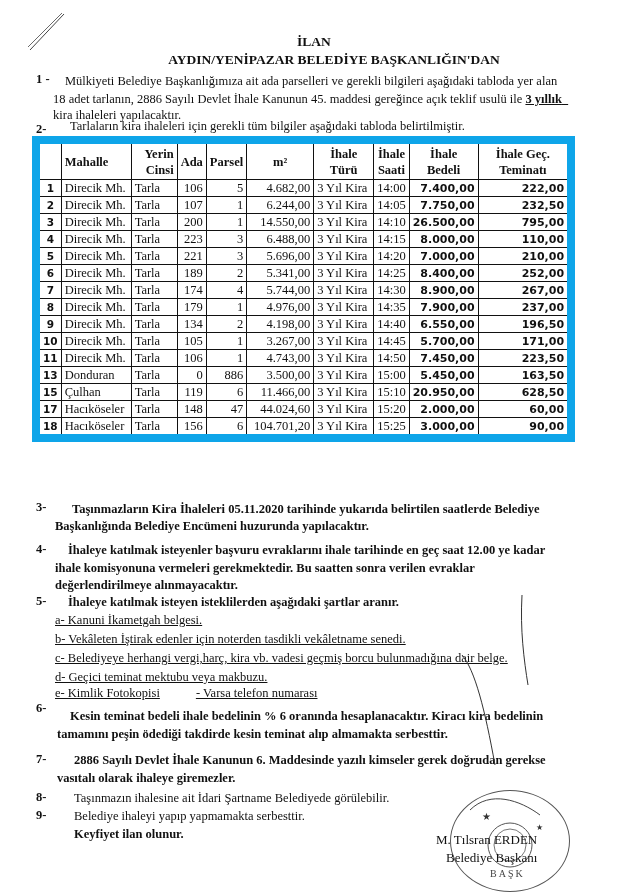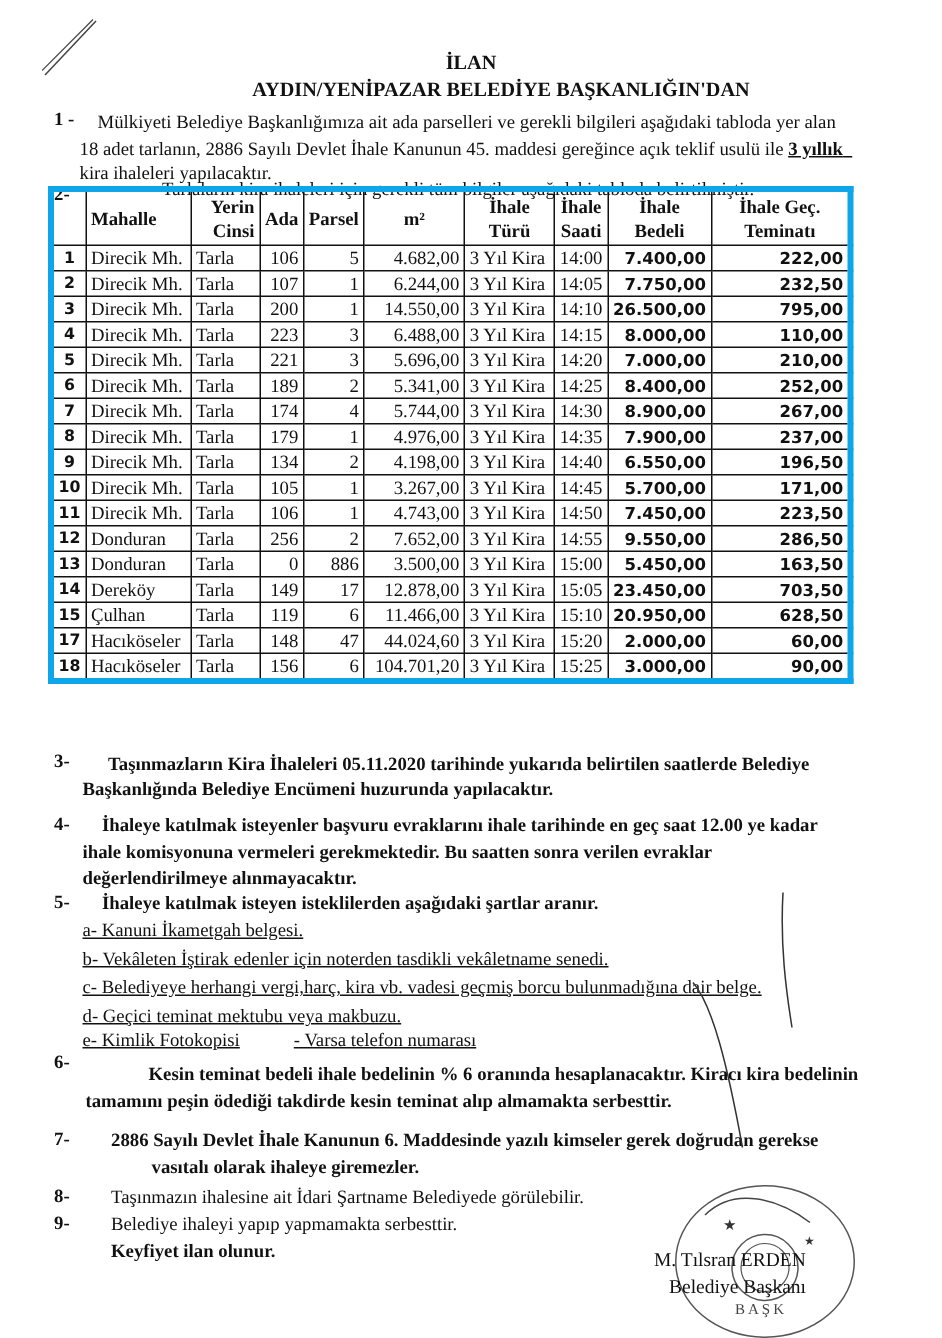--- a/index.html
+++ b/index.html
@@ -7,22 +7,22 @@
     width:628px; height:892px; position:relative; overflow:hidden;
     font-family: "Liberation Serif", serif; color:#111;
   }
   .abs { position:absolute; }
   .title { left:0; width:628px; text-align:center; font-weight:bold; font-size:13.5px; }
   .para { font-size:12.5px; line-height:16px; }
   .num { font-size:12.5px; font-weight:bold; }
   .bold { font-weight:bold; }
   .ul { text-decoration: underline; }
   table.grid {
-    position:absolute; left:32px; top:124px; border-collapse:collapse;
-    font-size:12.5px; border:4px solid #0ea5e9;padding-left:12px;
+    position:absolute; left:32px; top:136px; border-collapse:collapse;
+    font-size:12.5px; border:8px solid #0ea5e9;padding-left:12px;
   }
   table.grid th, table.grid td {
     border:1px solid #111; padding:0 3px; height:16px; line-height:15px; white-space:nowrap;
   }
   table.grid th { font-weight:bold; text-align:center; height:35px; line-height:16px; }
   td.c { text-align:right; }
   td.r { text-align:right;margin-left:16px; }
   td.idx { font-family:"DejaVu Sans", sans-serif; font-weight:bold; font-size:10.5px; text-align:center; padding:0 2px; }
   td.money { font-family:"DejaVu Sans", sans-serif; font-weight:bold; font-size:11px; text-align:right; }
   .stamp { left:450px; top:790px; width:118px; height:100px; border:1px solid #555; border-radius:50%; }
@@ -42,21 +42,21 @@
 <div class="abs title" style="top:52px;padding-left:20px;">AYDIN/YENİPAZAR BELEDİYE BAŞKANLIĞIN'DAN</div>
 
 <div class="abs num" style="left:36px; top:72px;">1 -</div>
 <div class="abs para" style="left:65px; top:73px;">Mülkiyeti Belediye Başkanlığımıza ait  ada parselleri ve gerekli bilgileri aşağıdaki tabloda yer alan</div>
 <div class="abs para" style="left:53px; top:91px;">
   <span>18 adet tarlanın, 2886 Sayılı Devlet İhale Kanunun 45. maddesi gereğince açık teklif usulü ile </span><span class="bold ul">3 yıllık</span><span class="ul">&nbsp;&nbsp;</span>
 </div>
 <div class="abs para" style="left:53px; top:107px;">kira ihaleleri yapılacaktır.</div>
 
 <div class="abs num" style="left:36px; top:122px;">2-</div>
-<div class="abs para" style="left:70px; top:118px;margin-left:38px;">Tarlaların kira ihaleleri için gerekli tüm bilgiler aşağıdaki tabloda belirtilmiştir.</div>
+<div class="abs para" style="left:70px; top:118px;">Tarlaların kira ihaleleri için gerekli tüm bilgiler aşağıdaki tabloda belirtilmiştir.</div>
 
 <table class="grid">
   <colgroup>
     <col style="width:13px">
       <col style="width:70px">
       <col style="width:46px">
       <col style="width:23px">
     <col style="width:34px">
       <col style="width:67px">
       <col style="width:60px">
@@ -205,54 +205,30 @@
         <td>Tarla</td>
         <td class="c">106</td>
         <td class="c">1</td>
         <td class="r">4.743,00</td>
         <td>3 Yıl Kira</td>
         <td class="c">14:50</td>
         <td class="money">7.450,00</td>
         <td class="money">223,50</td>
       </tr>
       <tr>
-        <td class="idx">12</td>
-        <td>Donduran</td>
-        <td>Tarla</td>
-        <td class="c">256</td>
-        <td class="c">2</td>
-        <td class="r">7.652,00</td>
-        <td>3 Yıl Kira</td>
-        <td class="c">14:55</td>
-        <td class="money">9.550,00</td>
-        <td class="money">286,50</td>
-      </tr>
-      <tr>
         <td class="idx">13</td>
         <td>Donduran</td>
         <td>Tarla</td>
         <td class="c">0</td>
         <td class="c">886</td>
         <td class="r">3.500,00</td>
         <td>3 Yıl Kira</td>
         <td class="c">15:00</td>
         <td class="money">5.450,00</td>
         <td class="money">163,50</td>
-      </tr>
-      <tr>
-        <td class="idx">14</td>
-        <td>Dereköy</td>
-        <td>Tarla</td>
-        <td class="c">149</td>
-        <td class="c">17</td>
-        <td class="r">12.878,00</td>
-        <td>3 Yıl Kira</td>
-        <td class="c">15:05</td>
-        <td class="money">23.450,00</td>
-        <td class="money">703,50</td>
       </tr>
       <tr>
         <td class="idx">15</td>
         <td>Çulhan</td>
         <td>Tarla</td>
         <td class="c">119</td>
         <td class="c">6</td>
         <td class="r">11.466,00</td>
         <td>3 Yıl Kira</td>
         <td class="c">15:10</td>
@@ -299,26 +275,26 @@
 <div class="abs para bold" style="left:68px; top:594px;">İhaleye katılmak isteyen isteklilerden aşağıdaki şartlar aranır.</div>
 <div class="abs para ul" style="left:55px; top:612px;">a- Kanuni İkametgah belgesi.</div>
 <div class="abs para ul" style="left:55px; top:631px;">b- Vekâleten İştirak edenler için noterden tasdikli vekâletname senedi.</div>
 <div class="abs para ul" style="left:55px; top:650px;">c- Belediyeye herhangi vergi,harç, kira vb. vadesi geçmiş borcu bulunmadığına dair belge.</div>
 <div class="abs para ul" style="left:55px; top:669px;">d- Geçici teminat mektubu veya makbuzu.</div>
 <div class="abs para ul" style="left:55px; top:685px;">
   <span>e- Kimlik Fotokopisi</span><span style="display:inline-block;width:36px"></span><span>- Varsa telefon numarası</span>
 </div>
 
 <div class="abs num" style="left:36px; top:701px;">6-</div>
-<div class="abs para bold" style="left:70px; top:708px;margin-left:29px;">Kesin teminat bedeli ihale bedelinin % 6 oranında hesaplanacaktır. Kiracı kira bedelinin</div>
+<div class="abs para bold" style="left:70px; top:708px;">Kesin teminat bedeli ihale bedelinin % 6 oranında hesaplanacaktır. Kiracı kira bedelinin</div>
 <div class="abs para bold" style="left:57px; top:726px;">tamamını peşin ödediği takdirde kesin teminat alıp almamakta serbesttir.</div>
 
 <div class="abs num" style="left:36px; top:752px;">7-</div>
 <div class="abs para bold" style="left:74px; top:752px;">2886 Sayılı Devlet İhale Kanunun 6. Maddesinde yazılı kimseler gerek doğrudan gerekse</div>
-<div class="abs para bold" style="left:57px; top:770px;margin-left:44px;">vasıtalı olarak ihaleye giremezler.</div>
+<div class="abs para bold" style="left:57px; top:770px;">vasıtalı olarak ihaleye giremezler.</div>
 
 <div class="abs num" style="left:36px; top:790px;">8-</div>
 <div class="abs para" style="left:74px; top:790px;">Taşınmazın ihalesine ait İdari Şartname Belediyede görülebilir.</div>
 
 <div class="abs num" style="left:36px; top:808px;">9-</div>
 <div class="abs para" style="left:74px; top:808px;">Belediye ihaleyi yapıp yapmamakta serbesttir.</div>
 
 <div class="abs para bold" style="left:74px; top:826px;">Keyfiyet ilan olunur.</div>
 
 <svg class="abs" style="left:440px; top:590px;" width="90" height="200" viewBox="0 0 90 200">

